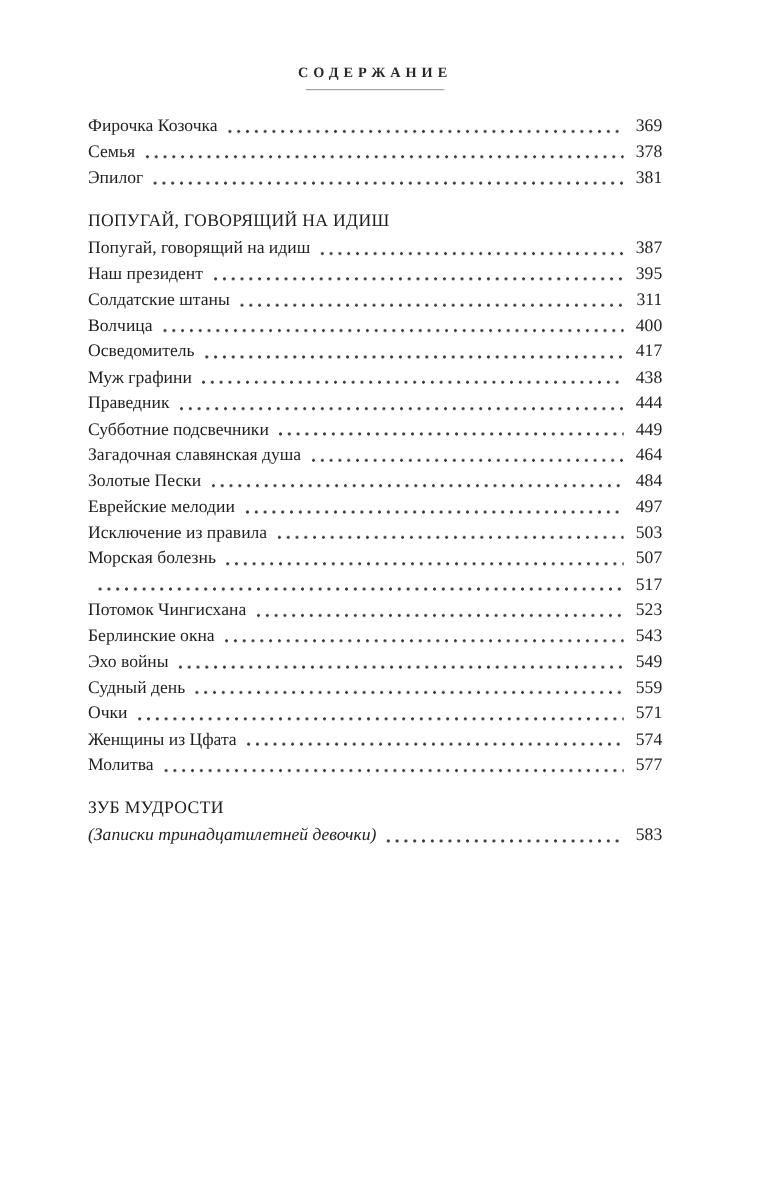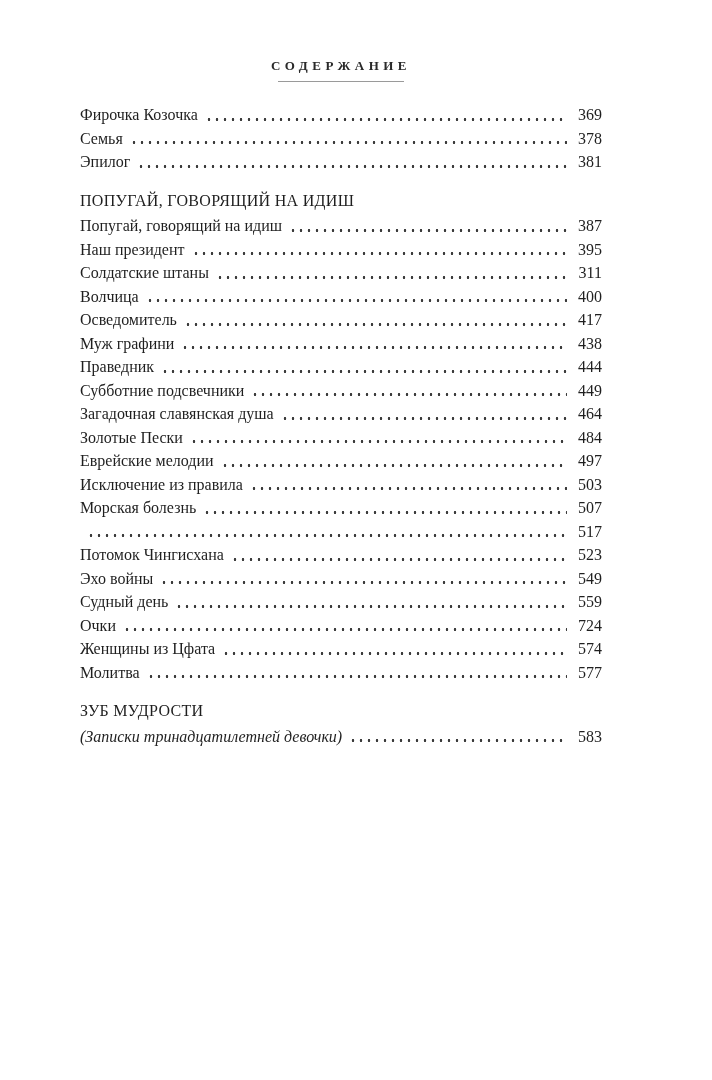--- a/index.html
+++ b/index.html
@@ -169,33 +169,38 @@
           <div class="row">
             <span class="leader"></span>
             <span class="pagenum">517</span>
           </div>
           <div class="row">
             <span class="title">Потомок Чингисхана</span>
             <span class="leader"></span>
             <span class="pagenum">523</span>
           </div>
           <div class="row">
+            <span class="title">Берлинские окна</span>
+            <span class="leader"></span>
+            <span class="pagenum">543</span>
+          </div>
+          <div class="row">
             <span class="title">Эхо войны</span>
             <span class="leader"></span>
             <span class="pagenum">549</span>
           </div>
           <div class="row">
             <span class="title">Судный день</span>
             <span class="leader"></span>
             <span class="pagenum">559</span>
           </div>
           <div class="row">
             <span class="title">Очки</span>
             <span class="leader"></span>
-            <span class="pagenum">724</span>
+            <span class="pagenum">571</span>
           </div>
           <div class="row">
             <span class="title">Женщины из Цфата</span>
             <span class="leader"></span>
             <span class="pagenum">574</span>
           </div>
           <div class="row">
             <span class="title">Молитва</span>
             <span class="leader"></span>
             <span class="pagenum">577</span>

